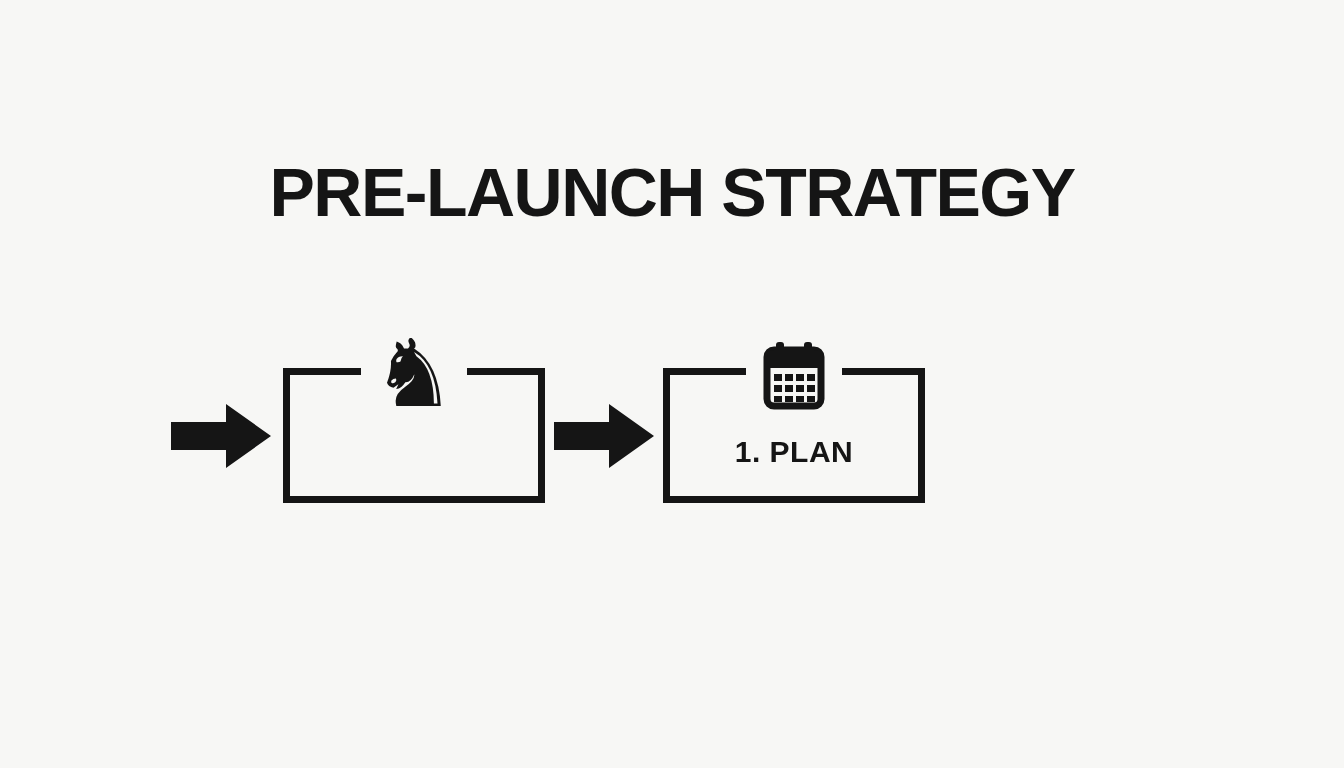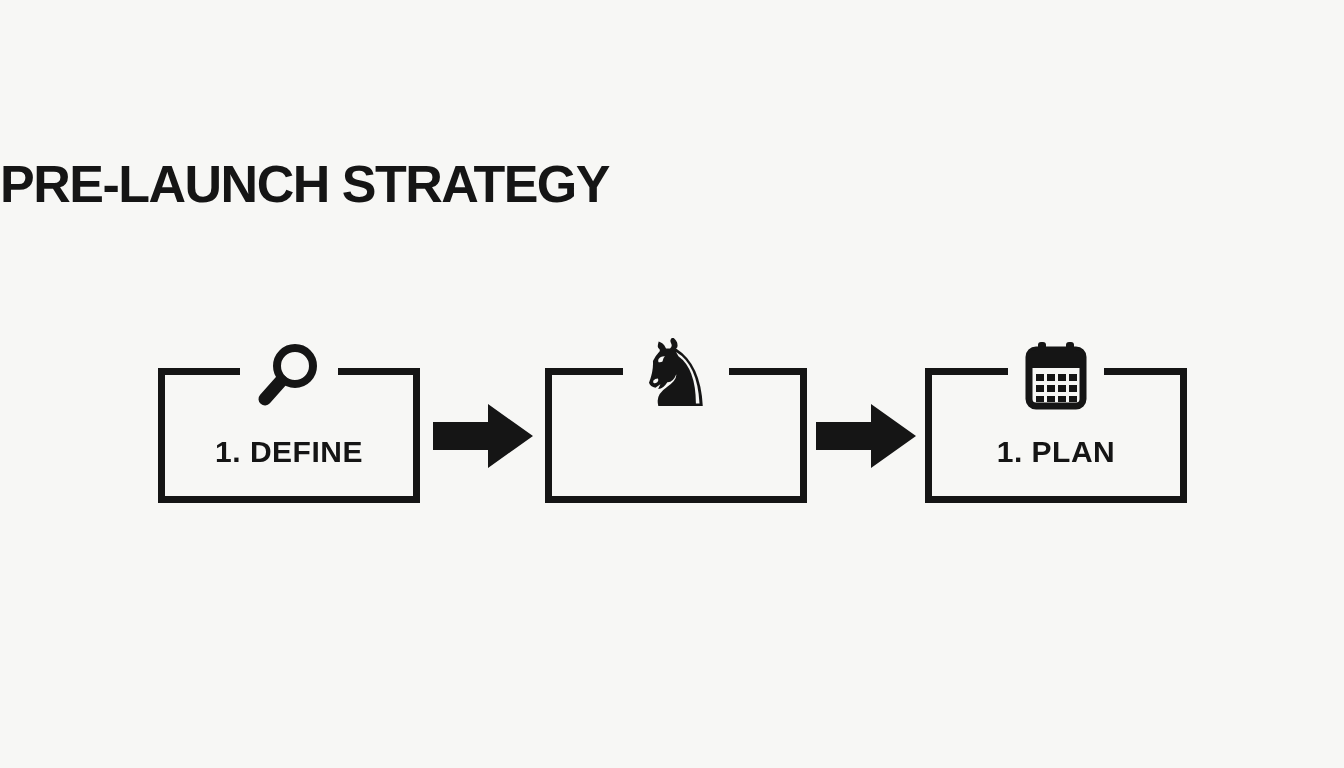--- a/index.html
+++ b/index.html
@@ -14,21 +14,22 @@
     background: #f7f7f5;
     font-family: "Liberation Sans", sans-serif;
     color: #151515;
     overflow: hidden;
   }
   .title {
     position: absolute;
     top: 158px;
     left: 0;
     width: 100%;
-    font-size: 52px;
+    text-align: center;
+    font-size: 68px;
     font-weight: bold;
     letter-spacing: -1.5px;
     color: #151515;
     line-height: 1;
   }
   .flow {
     position: absolute;
     top: 368px;
     left: 158px;
     display: flex;
@@ -78,29 +79,20 @@
 </style>
 </head>
 <body>
 
 <div class="canvas">
 
   <div class="title">PRE-LAUNCH STRATEGY</div>
 
   <div class="flow">
 
-    <div class="step-box">
-      <div class="icon-wrap">
-        <svg width="70" height="72" viewBox="0 0 70 72">
-          <circle cx="41" cy="26" r="18" fill="none" stroke="#151515" stroke-width="8"></circle>
-          <line x1="27" y1="41" x2="11" y2="59" stroke="#151515" stroke-width="13" stroke-linecap="round"></line>
-        </svg>
-      </div>
-      <div class="step-label">1. DEFINE</div>
-    </div>
 
     <div class="arrow-zone">
       <svg width="100" height="64" viewBox="0 0 100 64">
         <polygon points="0,18 55,18 55,0 100,32 55,64 55,46 0,46" fill="#151515"></polygon>
       </svg>
     </div>
 
     <div class="step-box">
       <div class="icon-wrap">
         <svg class="knight-svg" width="78" height="76" viewBox="0 0 78 76">

